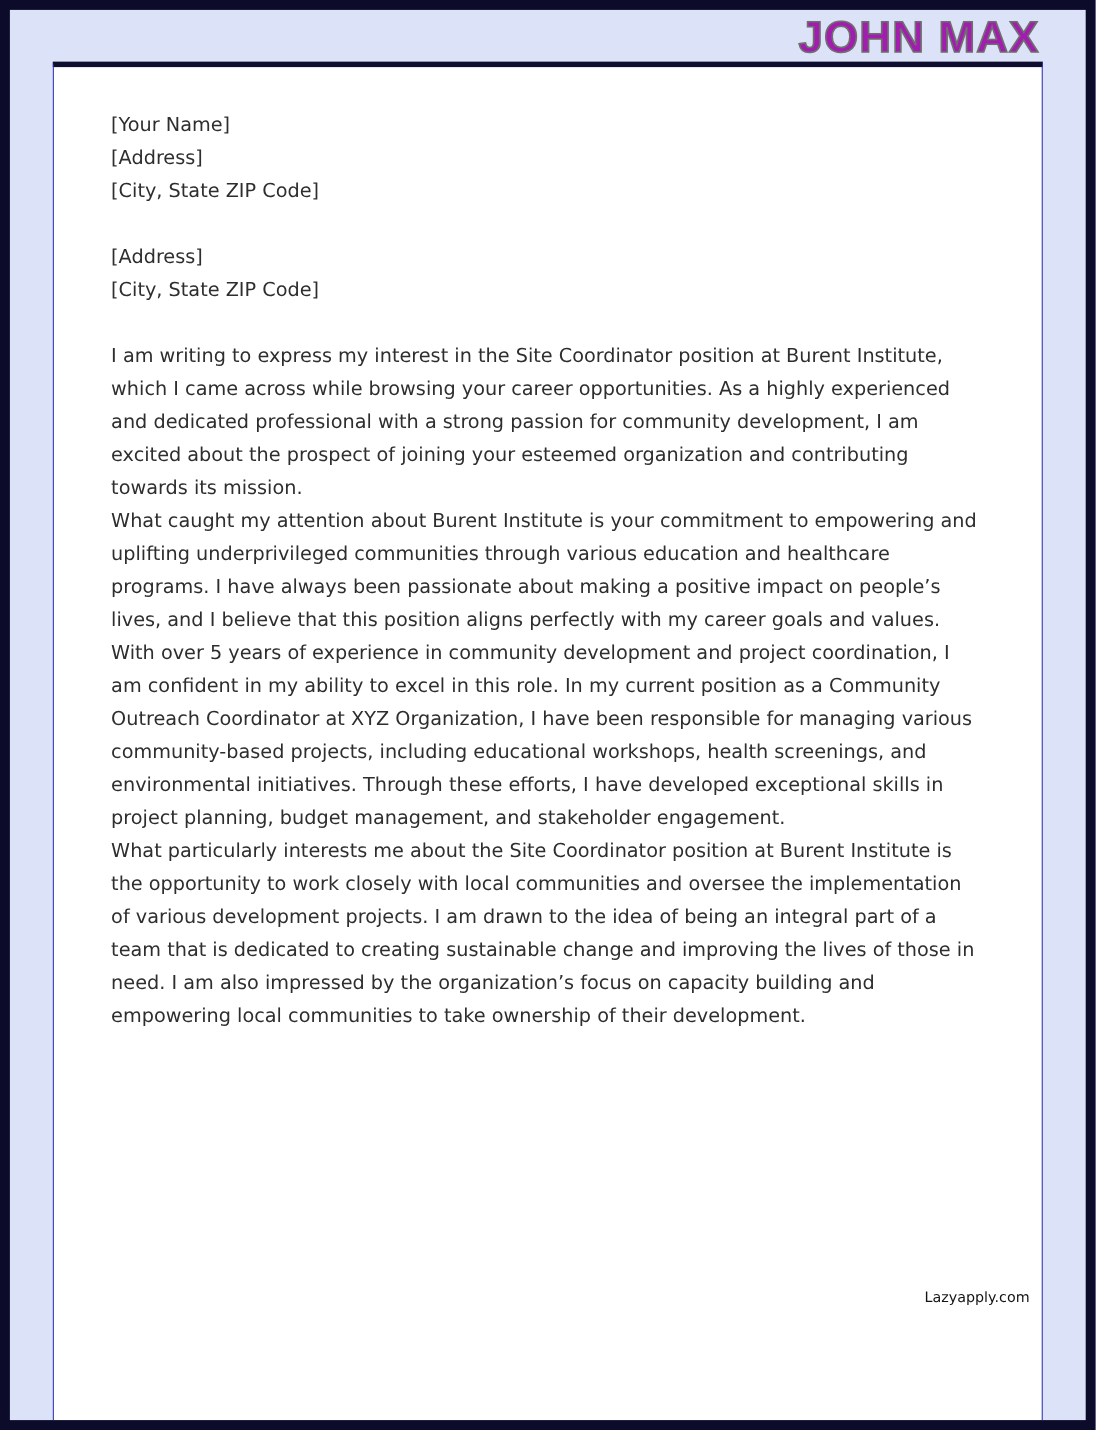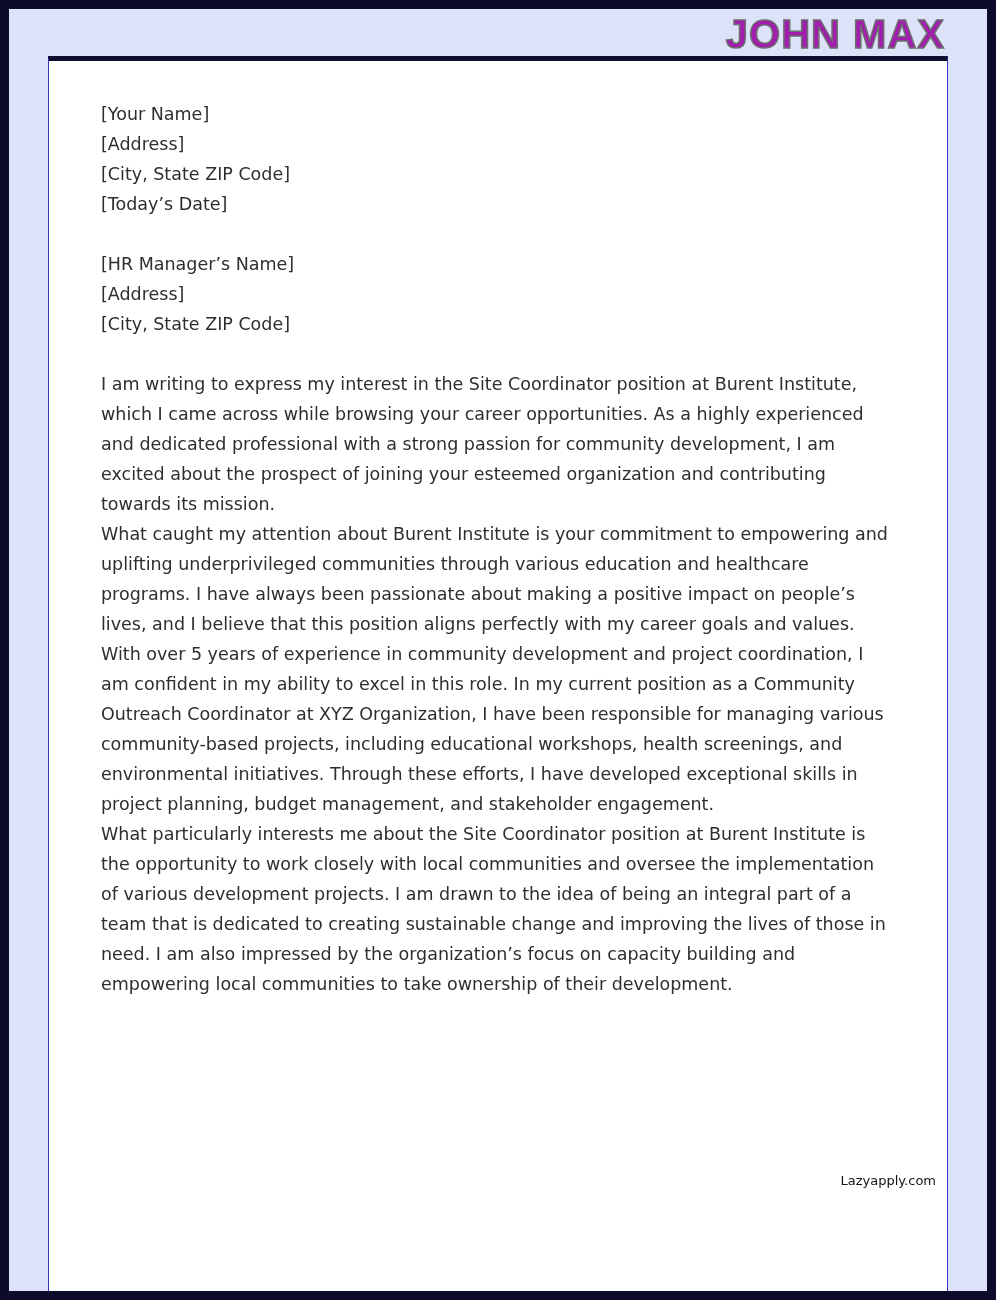--- a/index.html
+++ b/index.html
@@ -60,25 +60,23 @@
 <body>
 
 <div class="brand">JOHN MAX</div>
 
 <main class="paper">
 
   <div class="block">
     <p>[Your Name]</p>
     <p>[Address]</p>
     <p>[City, State ZIP Code]</p>
-    <p>[Today’s Date]</p>
   </div>
 
   <div class="block">
-    <p>[HR Manager’s Name]</p>
     <p>[Address]</p>
     <p>[City, State ZIP Code]</p>
   </div>
 
 
   <p class="block para">I am writing to express my interest in the Site Coordinator position at Burent Institute, which I came across while browsing your career opportunities. As a highly experienced and dedicated professional with a strong passion for community development, I am excited about the prospect of joining your esteemed organization and contributing towards its mission.</p>
   <p class="block para">What caught my attention about Burent Institute is your commitment to empowering and uplifting underprivileged communities through various education and healthcare programs. I have always been passionate about making a positive impact on people’s lives, and I believe that this position aligns perfectly with my career goals and values.</p>
   <p class="block para">With over 5 years of experience in community development and project coordination, I am confident in my ability to excel in this role. In my current position as a Community Outreach Coordinator at XYZ Organization, I have been responsible for managing various community-based projects, including educational workshops, health screenings, and environmental initiatives. Through these efforts, I have developed exceptional skills in project planning, budget management, and stakeholder engagement.</p>
   <p class="block para">What particularly interests me about the Site Coordinator position at Burent Institute is the opportunity to work closely with local communities and oversee the implementation of various development projects. I am drawn to the idea of being an integral part of a team that is dedicated to creating sustainable change and improving the lives of those in need. I am also impressed by the organization’s focus on capacity building and empowering local communities to take ownership of their development.</p>
 

